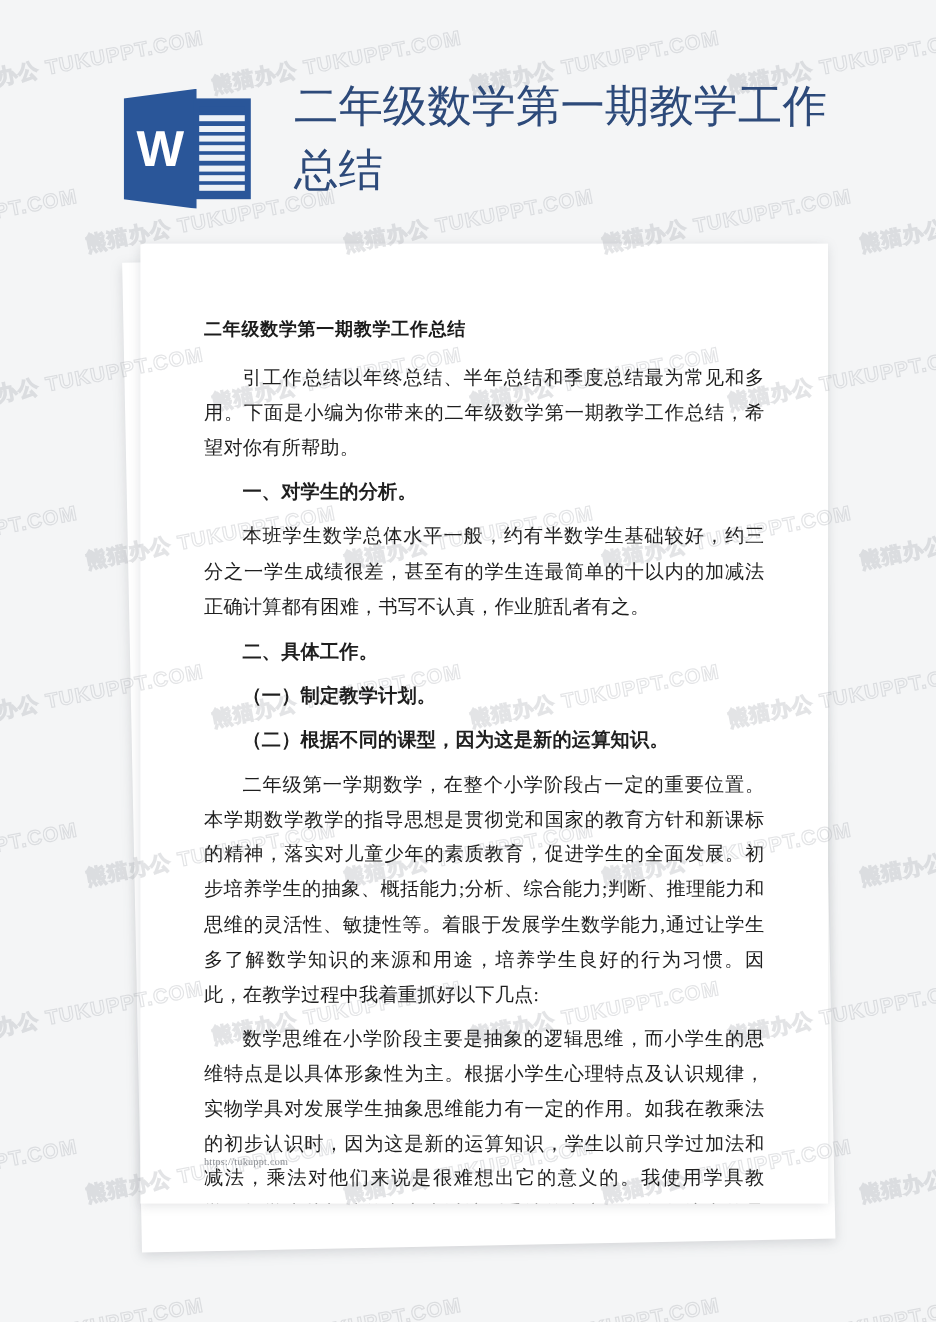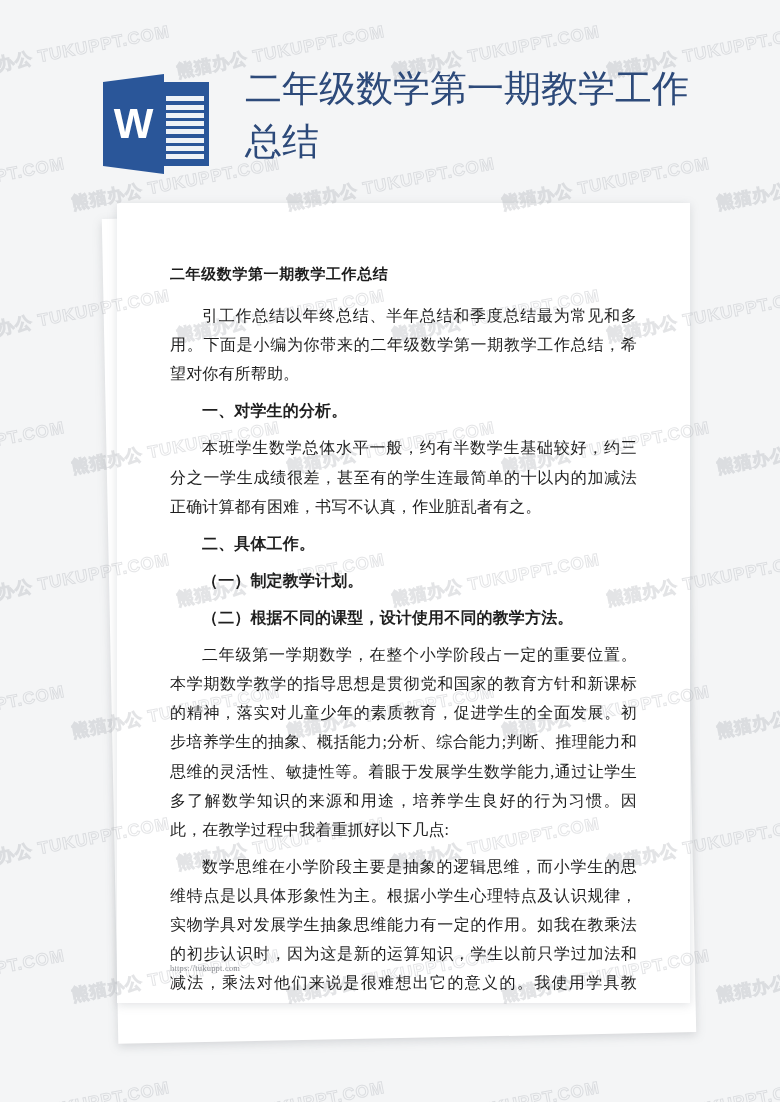--- a/index.html
+++ b/index.html
@@ -256,19 +256,19 @@
 </div>
 
 <div class="doc-body">
   <div class="doc-title">二年级数学第一期教学工作总结</div>
   <div id="para-host">
       <div class="para">引工作总结以年终总结、半年总结和季度总结最为常见和多用。下面是小编为你带来的二年级数学第一期教学工作总结，希望对你有所帮助。</div>
       <div class="para heading">一、对学生的分析。</div>
       <div class="para">本班学生数学总体水平一般，约有半数学生基础较好，约三分之一学生成绩很差，甚至有的学生连最简单的十以内的加减法正确计算都有困难，书写不认真，作业脏乱者有之。</div>
       <div class="para heading">二、具体工作。</div>
       <div class="para heading">（一）制定教学计划。</div>
-      <div class="para heading">（二）根据不同的课型，设计使用不同的教学方法。</div>
+      <div class="para heading">（二）根据不同的课型，因为这是新的运算知识。</div>
       <div class="para">二年级第一学期数学，在整个小学阶段占一定的重要位置。本学期数学教学的指导思想是贯彻党和国家的教育方针和新课标的精神，落实对儿童少年的素质教育，促进学生的全面发展。初步培养学生的抽象、概括能力;分析、综合能力;判断、推理能力和思维的灵活性、敏捷性等。着眼于发展学生数学能力,通过让学生多了解数学知识的来源和用途，培养学生良好的行为习惯。因此，在教学过程中我着重抓好以下几点:</div>
       <div class="para">数学思维在小学阶段主要是抽象的逻辑思维，而小学生的思维特点是以具体形象性为主。根据小学生心理特点及认识规律，实物学具对发展学生抽象思维能力有一定的作用。如我在教乘法的初步认识时，因为这是新的运算知识，学生以前只学过加法和减法，乘法对他们来说是很难想出它的意义的。我使用学具教学，把学生从加法的意义上过渡到乘法的意义。但值得注意的是摆学具时也应有一定的技巧，如在摆花片的过程中，应按照从一般到特殊的规律，先摆出两堆不同数目的小棒，再摆两份数目相同的，最后摆很多份数都相同的，让学生觉得加法的累赘，再介绍乘法。这样学生就可以很容易知道乘法的意义，很乐意去学习乘法。可见，学具使用的恰到好处，有利于新知识的过渡、</div>
     </div>
 </div>
 
 <div class="doc-footer">https://tukuppt.com</div>
 
 </body></html>

